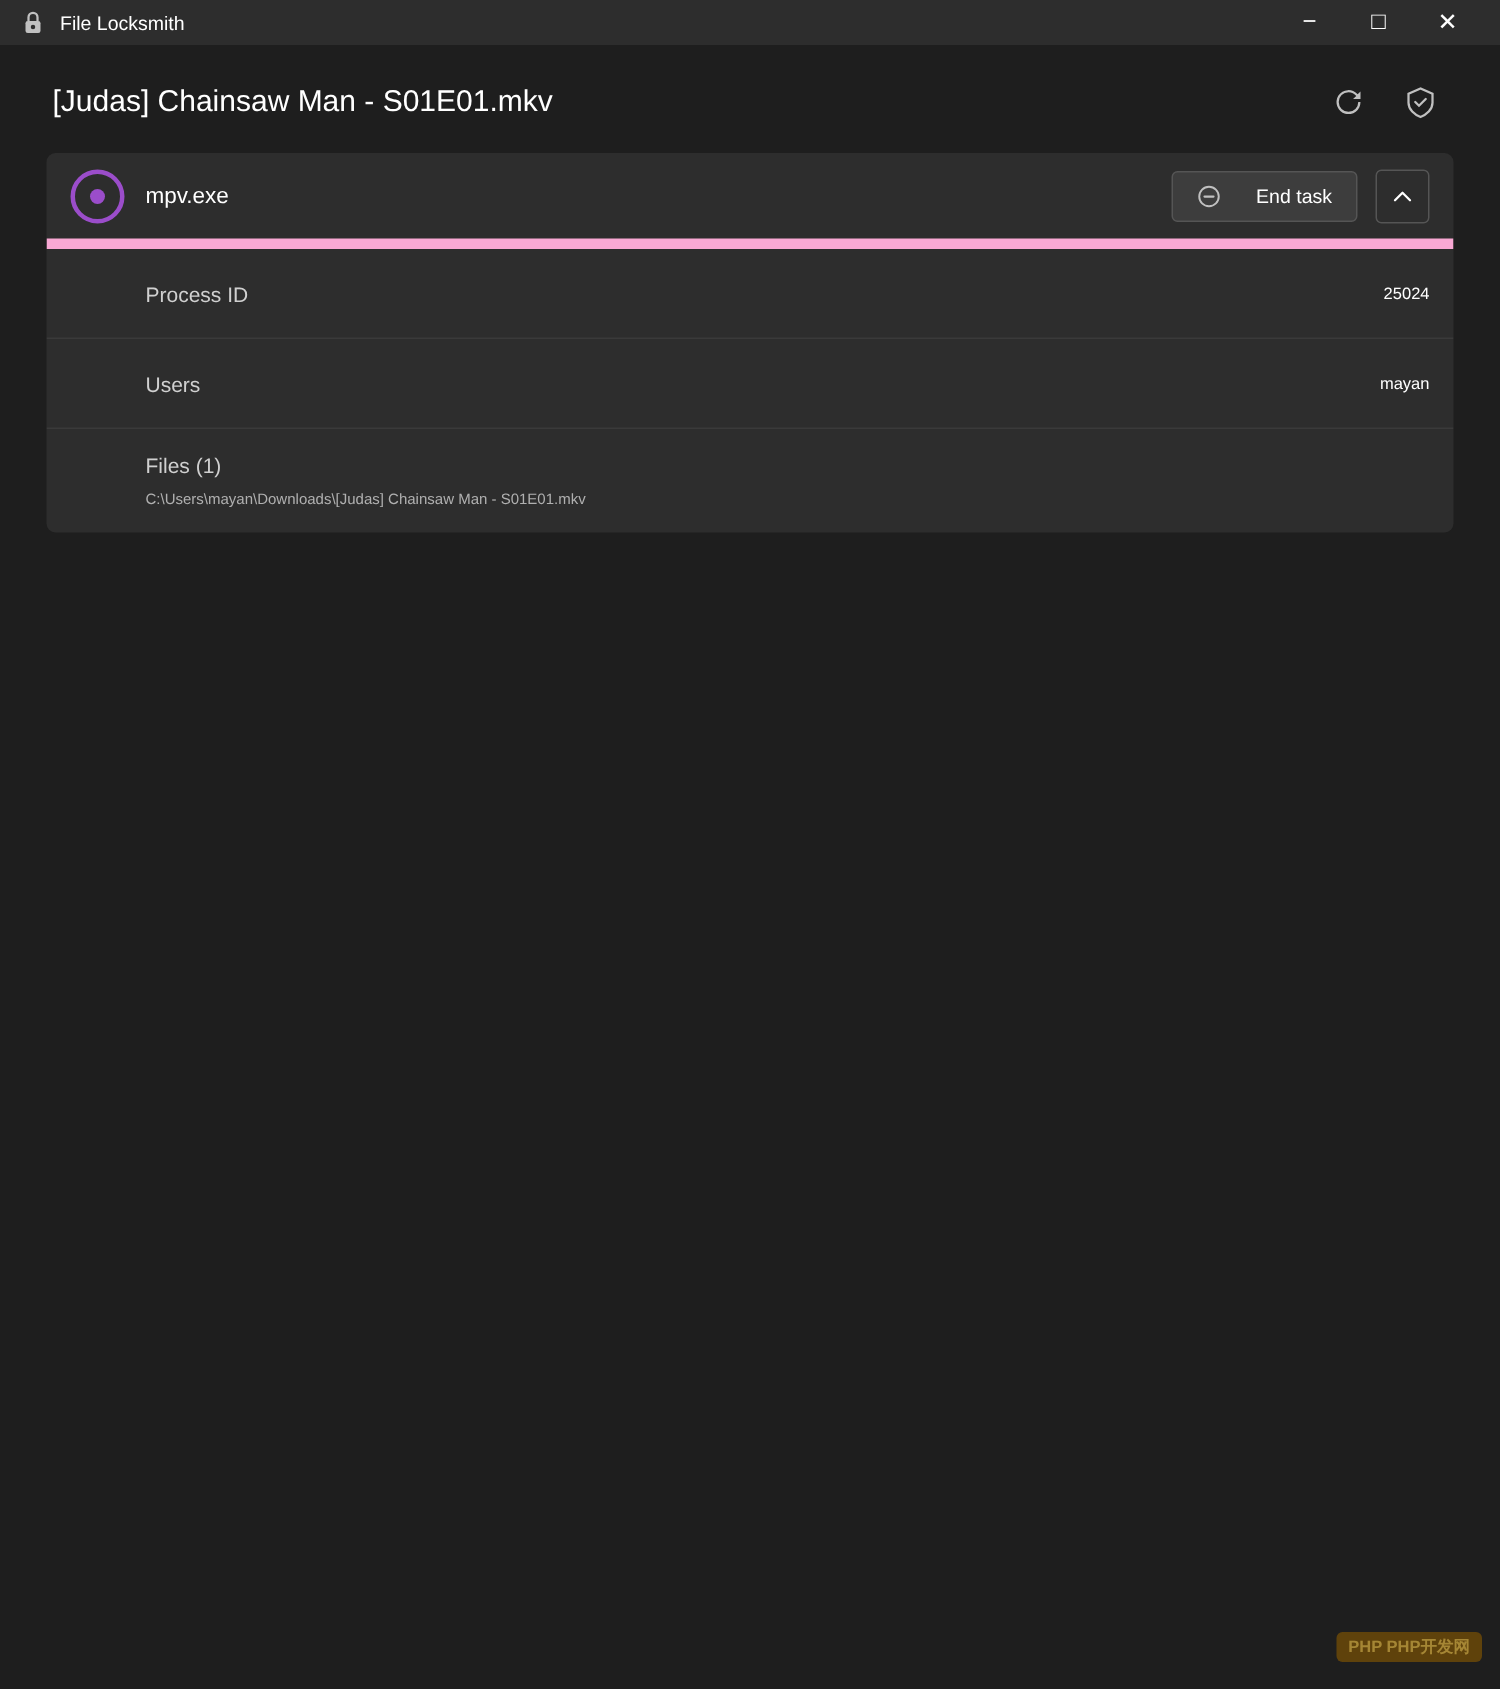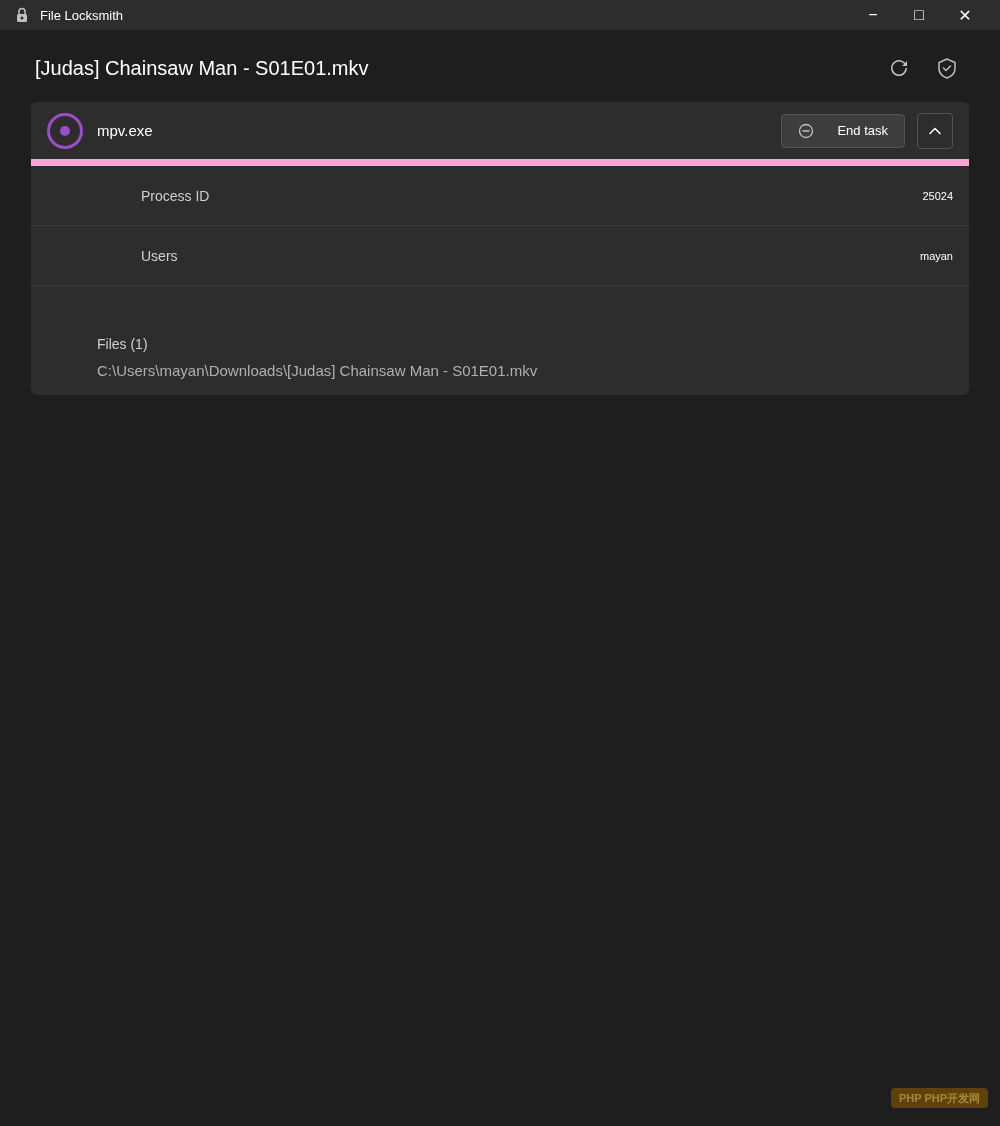--- a/index.html
+++ b/index.html
@@ -180,42 +180,40 @@
     }
 
     .detail-row:last-child {
       border-bottom: none;
     }
 
     .detail-label {
       flex: 1;
       font-size: 14px;
       color: #d0d0d0;
-      margin-left: 44px;
     }
 
     .detail-value {
       font-size: 11px;
       color: #ffffff;
     }
 
     .files-row {
       padding: 16px 16px 16px 66px;
       border-bottom: none;
     }
 
     .files-label {
       font-size: 14px;
       color: #d0d0d0;
       margin-bottom: 10px;
-      margin-top: 34px;
     }
 
     .file-path {
-      font-size: 15px;
+      font-size: 10px;
       color: #b0b0b0;
     }
 
     .watermark {
       position: absolute;
       bottom: 20px;
       right: 12px;
       opacity: 0.6;
     }
 

